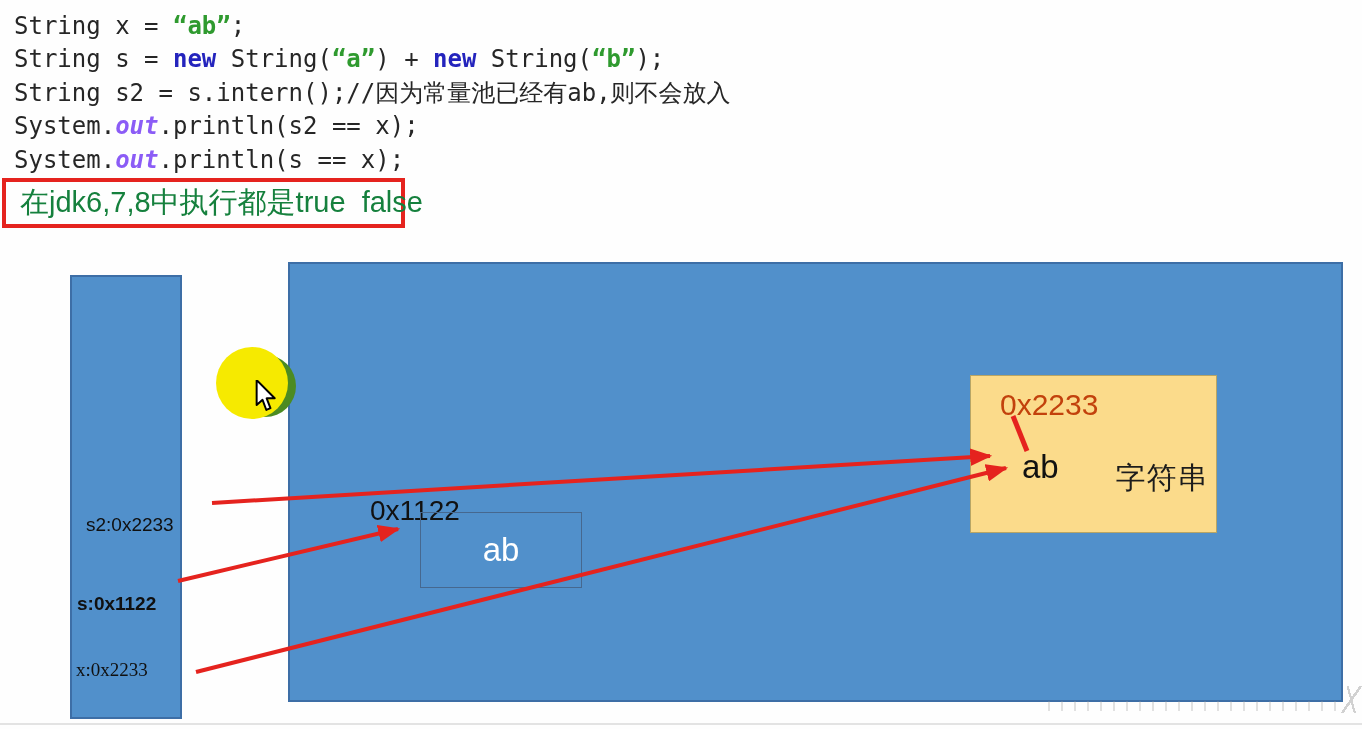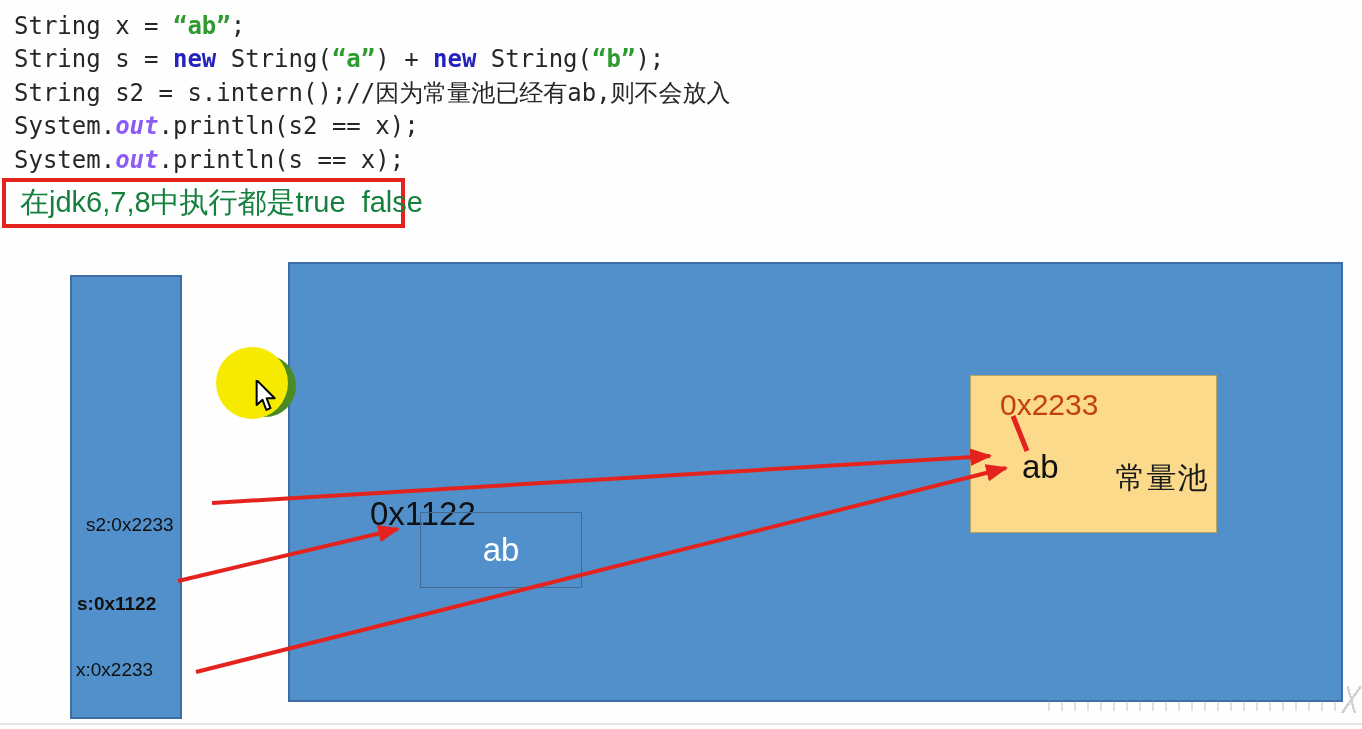--- a/index.html
+++ b/index.html
@@ -39,39 +39,39 @@
     position:absolute;left:288px;top:262px;width:1055px;height:440px;
     background:#5190cb;border:2px solid #3d6ea6;box-sizing:border-box;
   }
   .heap-object-box{
     position:absolute;left:420px;top:512px;width:162px;height:76px;
     border:1px solid #46688f;box-sizing:border-box;
     display:flex;align-items:center;justify-content:center;
   }
   .heap-object-value{color:#ffffff;font-size:33px;}
   .heap-object-address{
-    position:absolute;left:370px;top:495px;color:#111;font-size:33px;
+    position:absolute;left:370px;top:495px;color:#111;font-size:28px;
   }
   .pool-box{
     position:absolute;left:970px;top:375px;width:247px;height:158px;
     background:#fbdb8b;border:1px solid #b7a565;box-sizing:border-box;
   }
   .pool-address{position:absolute;left:1000px;top:388px;color:#c2410c;font-size:30px;}
   .pool-value{position:absolute;left:1022px;top:448px;color:#111;font-size:33px;font-weight:500;}
   .pool-label{
     position:absolute;left:1110px;top:458px;width:104px;
     color:#1c1c1c;font-size:30px;line-height:40px;text-align:center;
     letter-spacing:1px;
   }
   .stack-label{
     position:absolute;color:#101010;font-size:19px;font-weight:500;white-space:nowrap;
   }
   .stack-label-s2{left:86px;top:514px;}
   .stack-label-s{left:77px;top:593px;font-weight:bold;}
-  .stack-label-x{left:76px;top:659px;}
+  .stack-label-x{left:76px;top:659px;font-family:Liberation Serif, serif;}
   
   .highlight-green{
     position:absolute;left:234px;top:355px;width:62px;height:62px;border-radius:50%;
     background:#4c8b22;
   }
   .highlight-yellow{
     position:absolute;left:216px;top:347px;width:72px;height:72px;border-radius:50%;
     background:#f6ea00;
   }
   .cursor-svg{position:absolute;left:255px;top:380px;}
@@ -108,21 +108,21 @@
 
 <div class="heap-object-address">0x1122</div>
 <div class="heap-object-box">
   <span class="heap-object-value">ab</span>
 </div>
 
 <div class="pool-box"></div>
 <div class="pool-address">0x2233</div>
 <div class="pool-value">ab</div>
 <div class="pool-label">
-  <div>常量池</div>
+  <div>字符串</div>
 </div>
 
 <div class="stack-label stack-label-s2">s2:0x2233</div>
 <div class="stack-label stack-label-s">s:0x1122</div>
 <div class="stack-label stack-label-x">x:0x2233</div>
 
 <div class="highlight-green"></div>
 <div class="highlight-yellow"></div>
 <svg class="cursor-svg" width="23" height="33" viewBox="0 0 14 20">
   <polygon points="1,0 1,15.2 4.6,12 6.9,18.2 9.4,17.1 7.1,11.1 12,11.1" fill="#ffffff" stroke="#000000" stroke-width="1.2" stroke-linejoin="round"></polygon>

